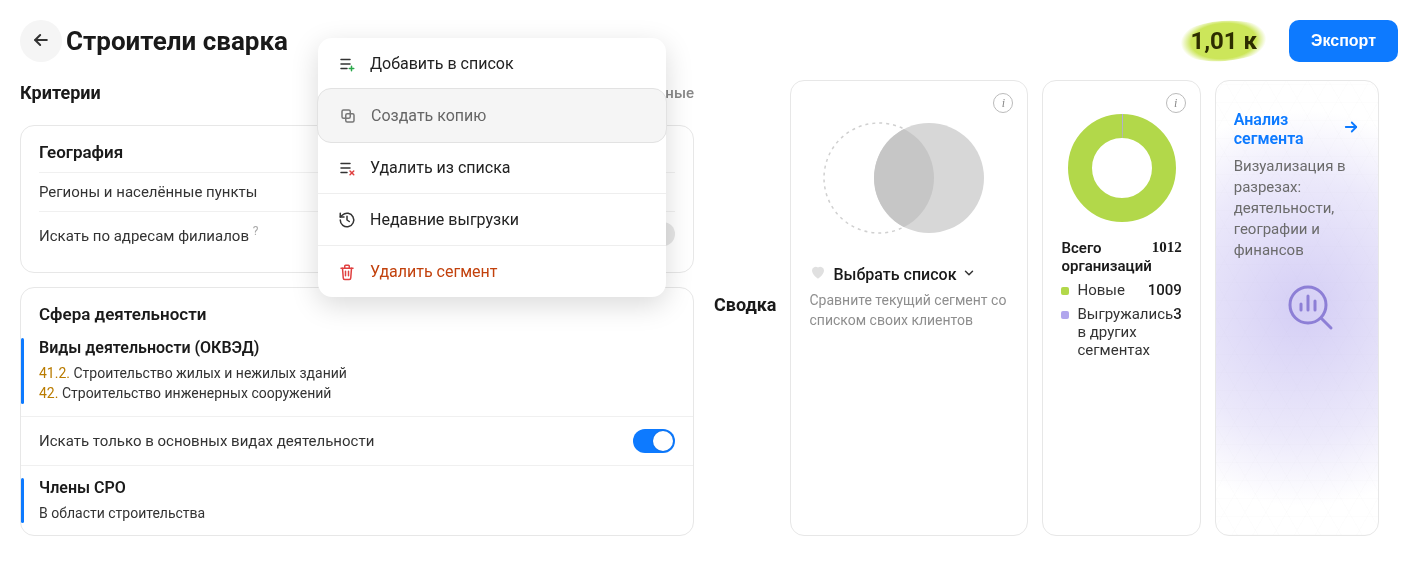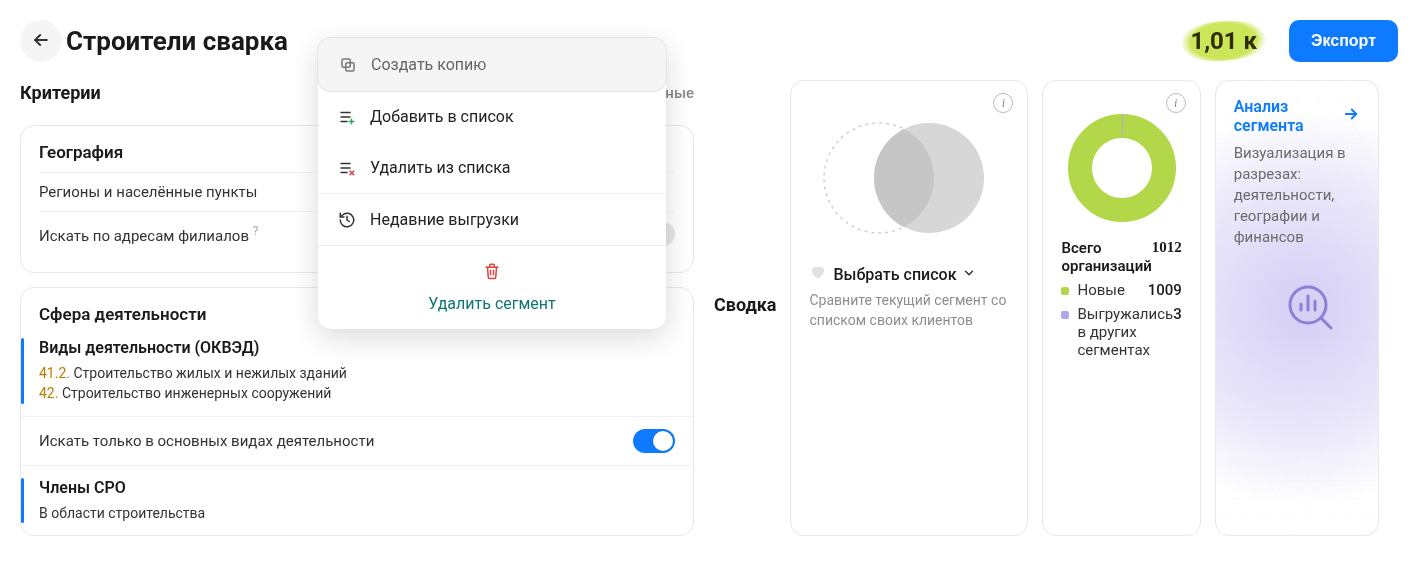--- a/index.html
+++ b/index.html
@@ -86,21 +86,21 @@
     .menu-item {
       display: flex; align-items: center; gap: 14px;
       padding: 16px 20px; font-size: 16px; cursor: pointer; color: #222;
     }
     .menu-item.highlight {
       background: #f5f5f5; border: 1px solid #e2e2e2; border-radius: 14px;
       margin: -1px; padding: 17px 21px;
       position: relative; z-index: 2;
     }
     .menu-sep { border-top: 1px solid #eee; }
-    .menu-item.danger { color: #0f766e; flex-direction: column; }
+    .menu-item.danger { color: #c2410c; }
     .menu-icon { width: 18px; display: flex; justify-content: center; }
     
     .right-cards { display: flex; gap: 14px; }
     .stat-card {
       flex: 1; background: #fff; border: 1px solid #e7e7e7; border-radius: 14px;
       padding: 16px 18px; position: relative; min-height: 248px;
     }
     .info-i {
       position: absolute; top: 12px; right: 14px; width: 20px; height: 20px;
       border-radius: 50%; border: 1.5px solid #bbb; color: #888;
@@ -113,21 +113,21 @@
     .compare-text { color: #8e8e8e; font-size: 14px; line-height: 1.4; margin-top: 6px; }
     .donut { height: 130px; display: flex; justify-content: center; align-items: center; margin-top: 6px; }
     .stat-line { display: flex; justify-content: space-between; font-size: 15px; margin-top: 6px; align-items: flex-start; }
     .stat-label { display: flex; align-items: flex-start; gap: 8px; color: #333; }
     .dot { width: 8px; height: 8px; border-radius: 2px; margin-top: 6px; flex-shrink: 0; }
     .dot.green { background: #b2d84a; }
     .dot.purple { background: #b1a6ed; }
     .stat-val { font-weight: 500; }
     .analysis-card {
       background: #fff; border: 1px solid #e7e7e7; border-radius: 14px;
-      padding: 16px 18px; position: relative; overflow: hidden;
+      padding: 29px 18px; position: relative; overflow: hidden;
     }
     .analysis-link { color: #0d7aff; font-weight: 600; font-size: 16px; display: flex; align-items: center; gap: 8px; cursor: pointer; }
     .analysis-sub { color: #6b6b6b; font-size: 15px; line-height: 1.4; margin-top: 8px; max-width: 360px; }
     .map-deco {
       position: absolute; right: 0; top: 0; bottom: 0; width: 300px;
       background:
         radial-gradient(circle at 75% 50%, rgba(177,166,237,0.55) 0%, rgba(177,166,237,0.25) 40%, transparent 62%);
     }
     .map-chart-icon {
       position: absolute; right: 42px; top: 50%; transform: translateY(-50%);
@@ -158,37 +158,37 @@
       </button>
       <div class="title">Строители сварка</div>
     </div>
     <div class="header-right">
       <div class="count-badge">1,01 к</div>
       <button class="export-btn">Экспорт</button>
     </div>
   </div>
 
   <div class="dropdown">
+    <div class="menu-item">
+      <span class="menu-icon">
+        <svg width="18" height="18" viewBox="0 0 24 24" fill="none" stroke="#333" stroke-width="2" stroke-linecap="round">
+            <path d="M4 6h12M4 12h12M4 18h8"></path>
+            <path d="M18 15v6M15 18h6" stroke="#2aa84a"></path>
+          </svg>
+      </span>
+      <span>Добавить в список</span>
+    </div>
     <div class="menu-item highlight">
       <span class="menu-icon">
         <svg width="18" height="18" viewBox="0 0 24 24" fill="none" stroke="#777" stroke-width="2" stroke-linecap="round" stroke-linejoin="round">
             <rect x="9" y="9" width="11" height="11" rx="2"></rect>
             <rect x="4" y="4" width="11" height="11" rx="2"></rect>
           </svg>
       </span>
       <span style="color:#666;">Создать копию</span>
-    </div>
-    <div class="menu-item">
-      <span class="menu-icon">
-        <svg width="18" height="18" viewBox="0 0 24 24" fill="none" stroke="#333" stroke-width="2" stroke-linecap="round">
-            <path d="M4 6h12M4 12h12M4 18h8"></path>
-            <path d="M18 15v6M15 18h6" stroke="#2aa84a"></path>
-          </svg>
-      </span>
-      <span>Добавить в список</span>
     </div>
     <div class="menu-item">
       <span class="menu-icon">
         <svg width="18" height="18" viewBox="0 0 24 24" fill="none" stroke="#333" stroke-width="2" stroke-linecap="round">
             <path d="M4 6h12M4 12h12M4 18h8"></path>
             <path d="M16 16l5 5M21 16l-5 5" stroke="#e04040"></path>
           </svg>
       </span>
       <span>Удалить из списка</span>
     </div>

